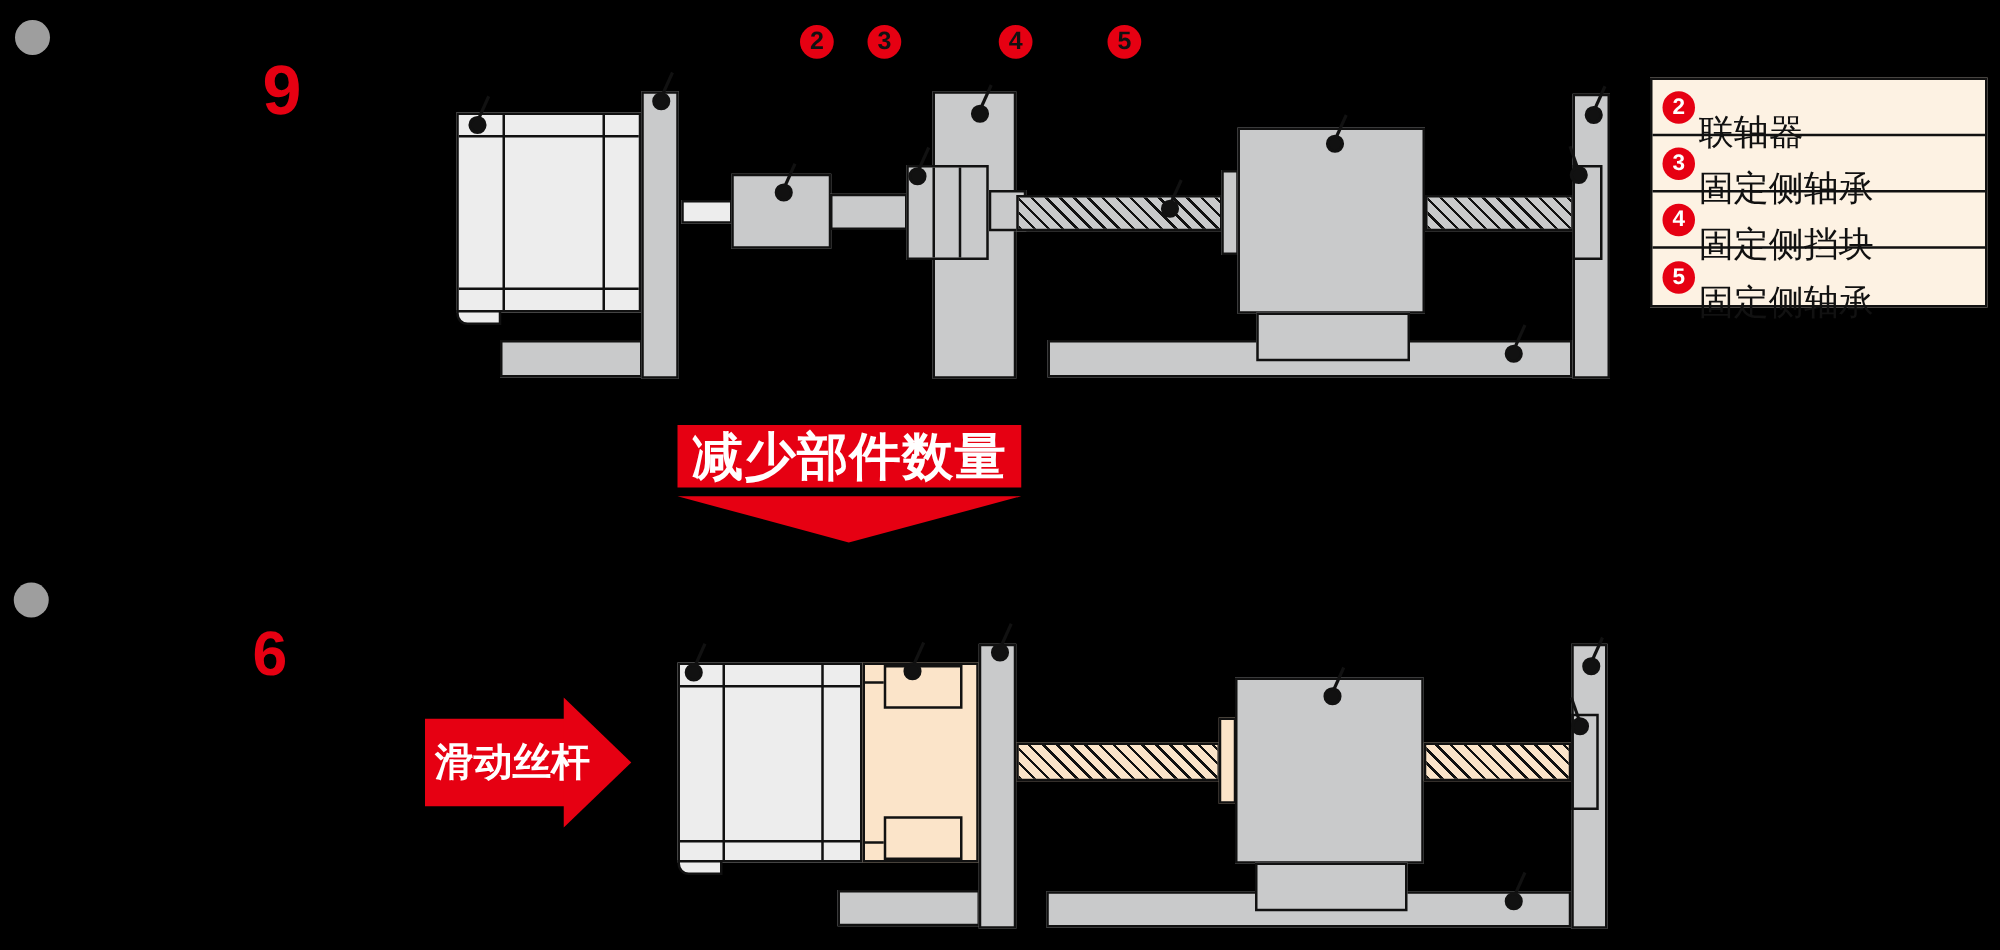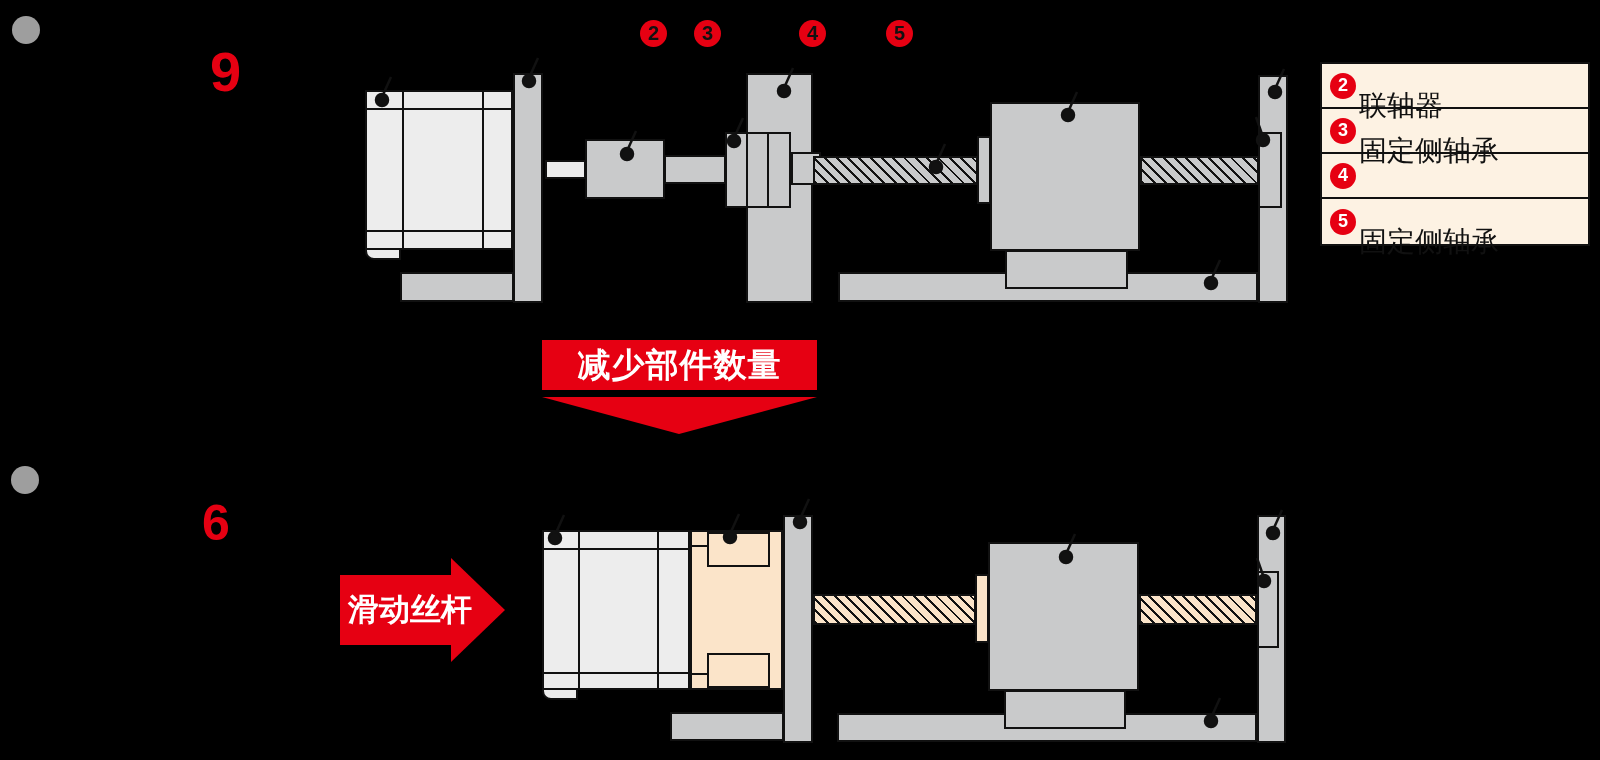--- a/index.html
+++ b/index.html
@@ -28,21 +28,21 @@
           border:2px solid var(--line);box-sizing:border-box;}
   .legend-row{height:45px;display:flex;align-items:center;padding-left:8px;
               border-bottom:2px solid var(--line);box-sizing:border-box;}
   .legend-row:last-child{border-bottom:none;}
   .legend-num{width:26px;height:26px;border-radius:50%;background:var(--red);color:#fff;
               display:flex;align-items:center;justify-content:center;
               font-size:18px;font-weight:bold;flex:0 0 26px;}
   .legend-label{color:#111;font-size:28px;margin-left:3px;white-space:nowrap;margin-top:40px;}
   .banner{position:absolute;left:542px;top:340px;width:275px;height:50px;background:var(--red);
           display:flex;align-items:center;justify-content:center;
-          color:#fff;font-size:33px;font-weight:bold;letter-spacing:1px;}
+          color:#fff;font-size:41px;font-weight:bold;letter-spacing:1px;}
   .banner-tri{position:absolute;left:542px;top:397px;width:0;height:0;
           border-left:137px solid transparent;border-right:138px solid transparent;
           border-top:37px solid var(--red);}
   .arrow-body{position:absolute;left:340px;top:575px;width:112px;height:70px;background:var(--red);}
   .arrow-head{position:absolute;left:451px;top:558px;width:0;height:0;
           border-top:52px solid transparent;border-bottom:52px solid transparent;
           border-left:54px solid var(--red);}
   .arrow-label{position:absolute;left:344px;top:575px;width:132px;height:70px;
           display:flex;align-items:center;justify-content:center;
           color:#fff;font-size:31px;font-weight:bold;}
@@ -99,20 +99,21 @@
     <div class="legend-row">
       <span class="legend-num">2</span>
       <span class="legend-label">联轴器</span>
     </div>
     <div class="legend-row">
       <span class="legend-num">3</span>
       <span class="legend-label">固定侧轴承</span>
     </div>
     <div class="legend-row">
       <span class="legend-num">4</span>
+      <span class="legend-label">固定侧挡块</span>
     </div>
     <div class="legend-row">
       <span class="legend-num">5</span>
       <span class="legend-label">固定侧轴承</span>
     </div>
   </div>
 
   <div class="banner">减少部件数量</div>
   <div class="banner-tri"></div>
 

